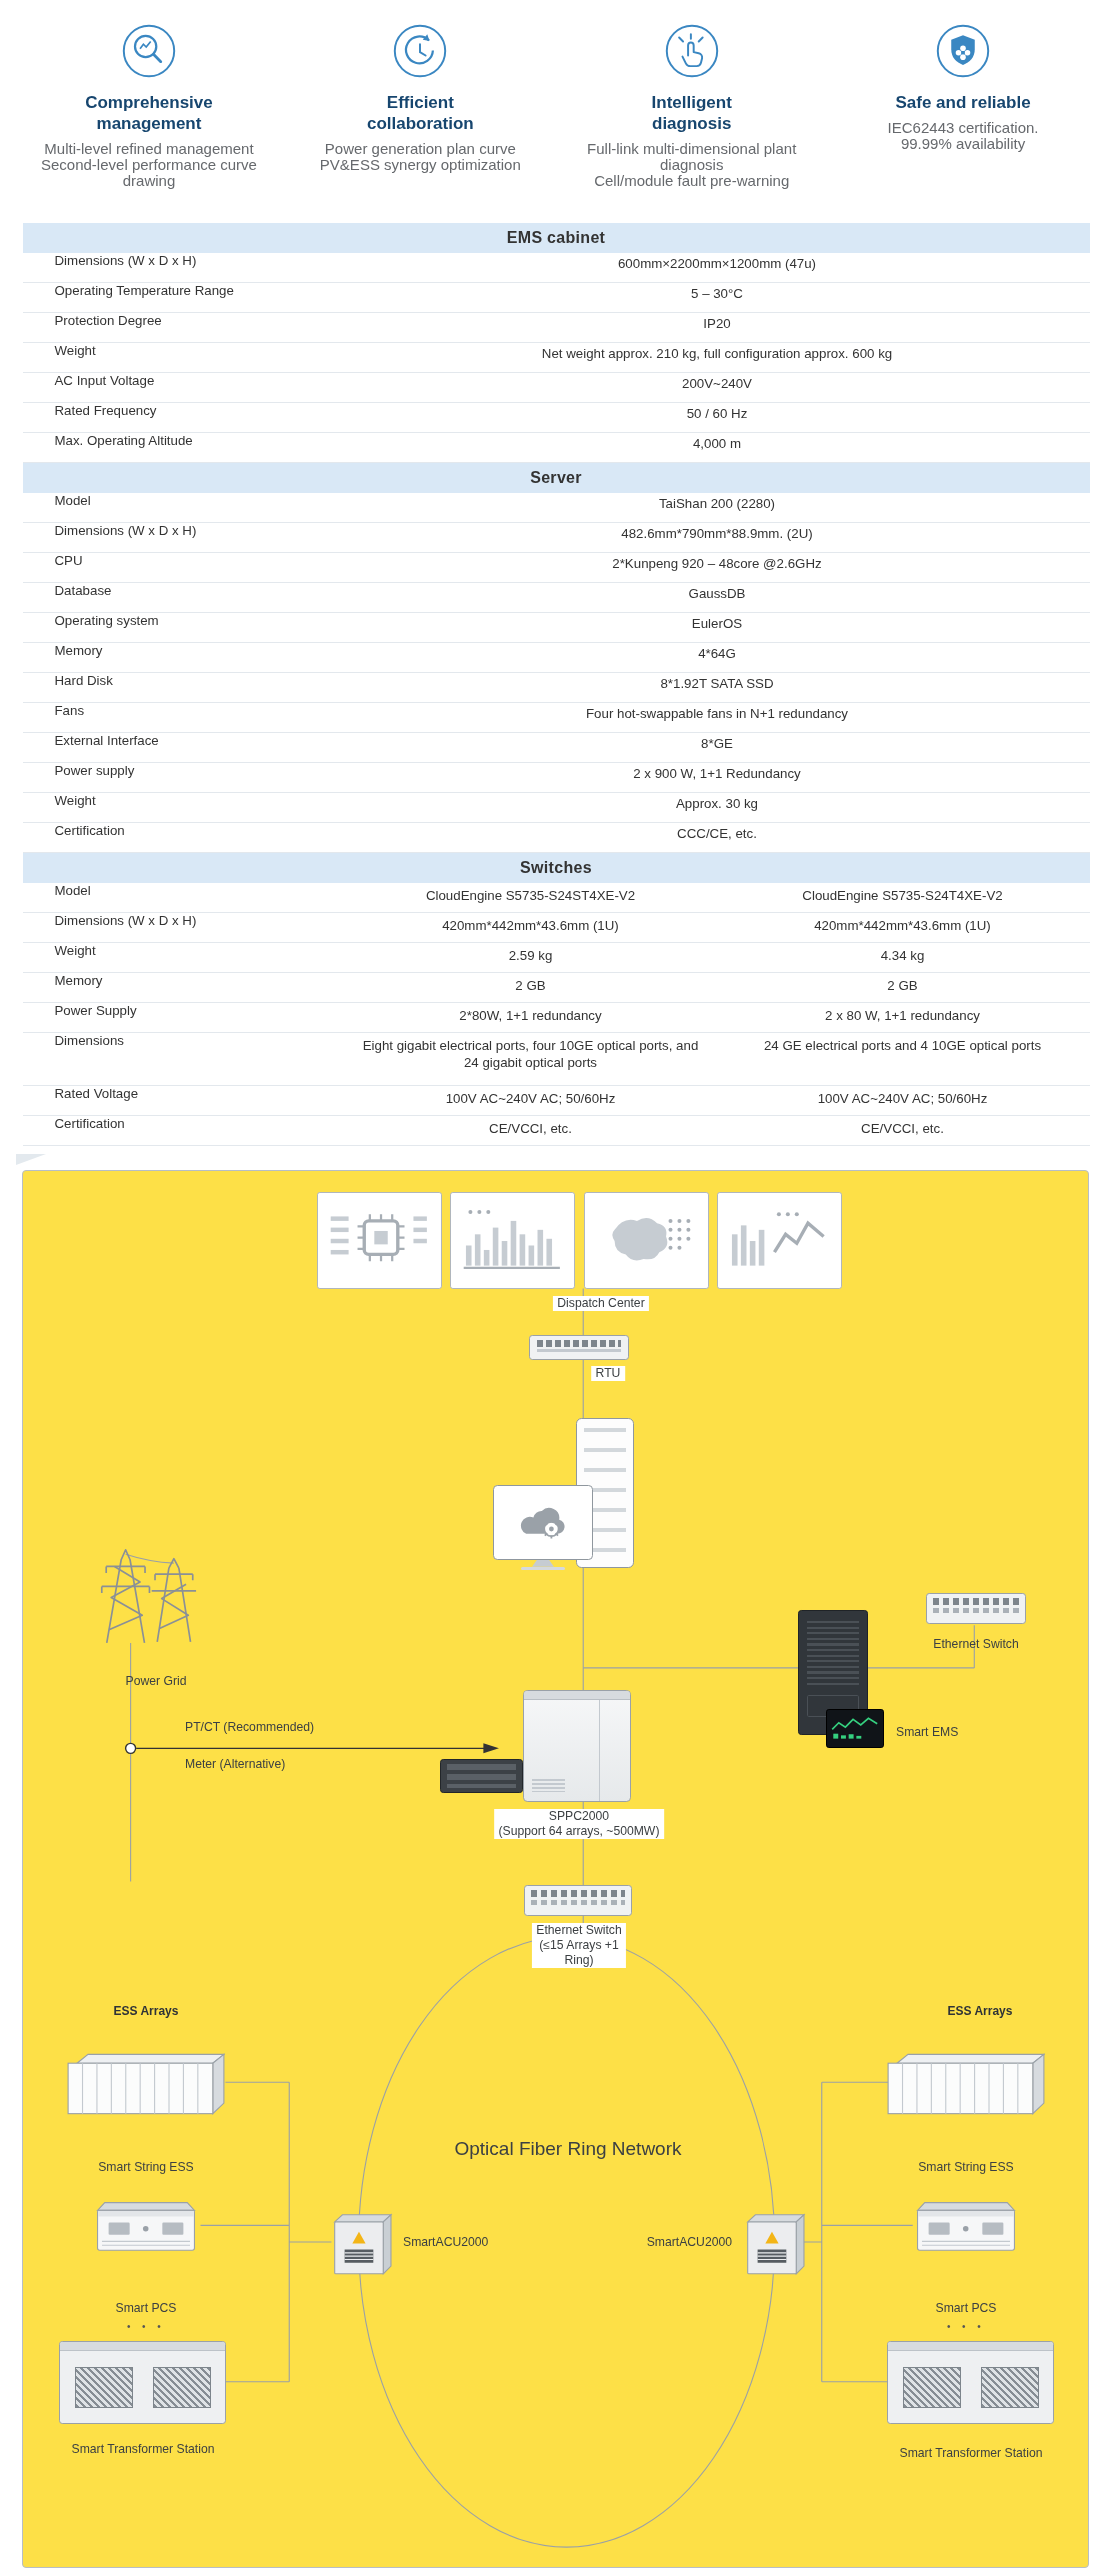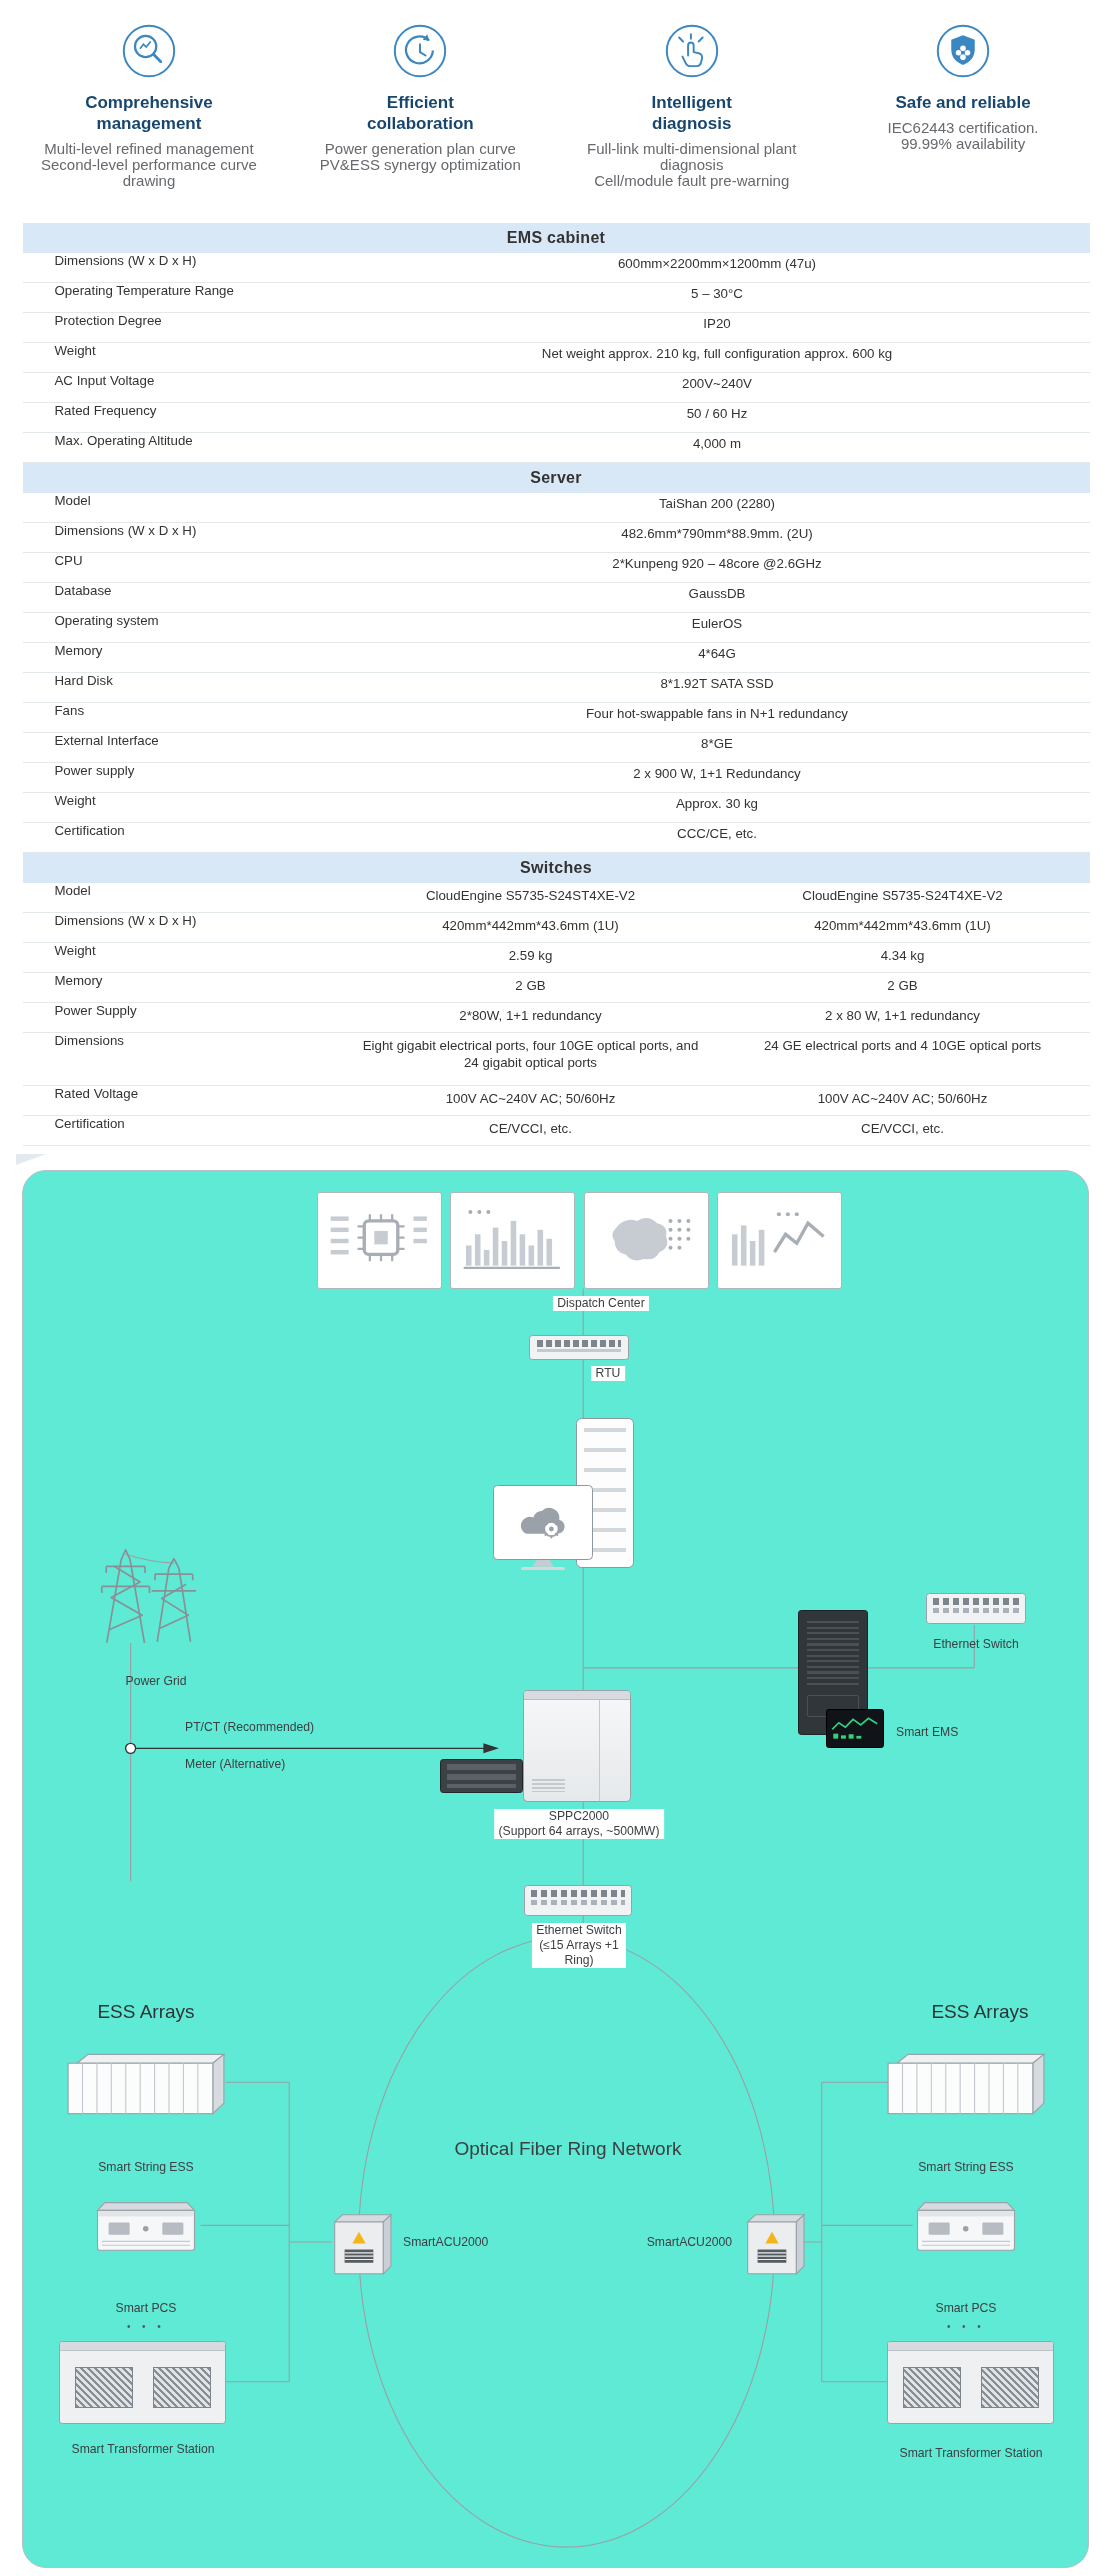--- a/index.html
+++ b/index.html
@@ -22,28 +22,28 @@
   .trow{display:flex;align-items:flex-start;min-height:30px;border-bottom:1.1px solid #e3e8ed;font-size:13.3px;background:#fff}
   .tlabel{width:322px;padding-left:32px}
   .tval{flex:1;text-align:center;padding:2.2px 11px}
   .tv2{width:372px;text-align:center;line-height:17px;padding:3.3px 13.3px}
   .trow.tall{min-height:53px}
   .fold{position:absolute;left:15.6px;top:1154px;width:0;height:0;
         border-right:30px solid transparent;border-top:11px solid #e3e9ee}
 
   
   .diagram{position:absolute;left:22px;top:1170px;width:1067px;height:1398px;
-           border:1.7px solid #b7bec6;border-radius:24px;background:#5eead4}
+           border:1.7px solid #b7bec6;border-radius:4px;background:#fde047}
   .wires{position:absolute;inset:0;width:100%;height:100%}
   .dev{position:absolute}
   .dlabel{position:absolute;font-size:12.2px;color:#3c4043;line-height:15px;white-space:nowrap}
   .dlabel.cx{transform:translateX(-50%);text-align:center}
   .dlabel.rx{transform:translateX(-100%);text-align:right}
   .dlabel.white{background:#fff;padding:0 4.4px}
-  .dlabel.big{font-size:19px;font-weight:normal;color:#2f3337}
+  .dlabel.big{font-size:12px;font-weight:bold;color:#2f3337}
   .dots{letter-spacing:4.4px;font-size:10px;color:#555}
 
   
   .moncluster{display:flex;gap:8.3px}
   .mon{width:125px;height:97px;border:1.7px solid #b0b6bc;border-radius:2.8px;background:#fff;padding:5.6px}
   .mon svg{width:100%;height:100%}
 
   
   .rtu{width:100px;height:25px;background:#f0f2f3;border:1.7px solid #9aa1a8;border-radius:3.3px}
   .rtu-ports{margin:3.9px 6.7px 0;height:6.7px;background:repeating-linear-gradient(90deg,#7d858c 0 5.6px,transparent 5.6px 9px)}

